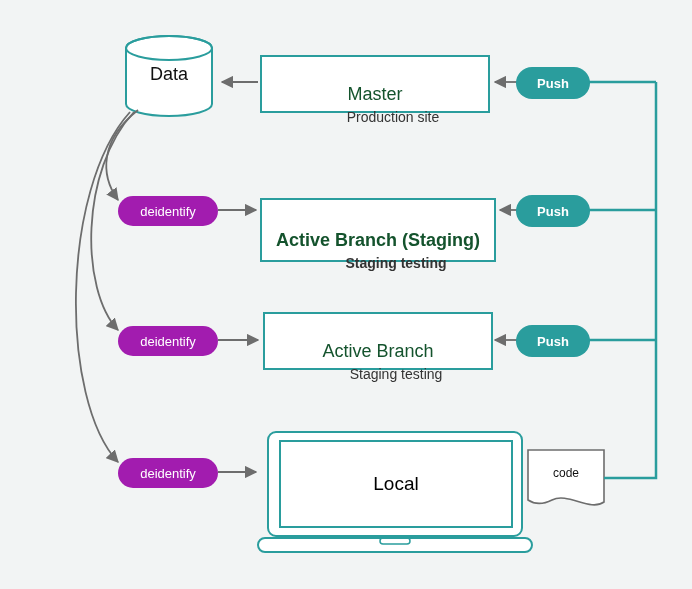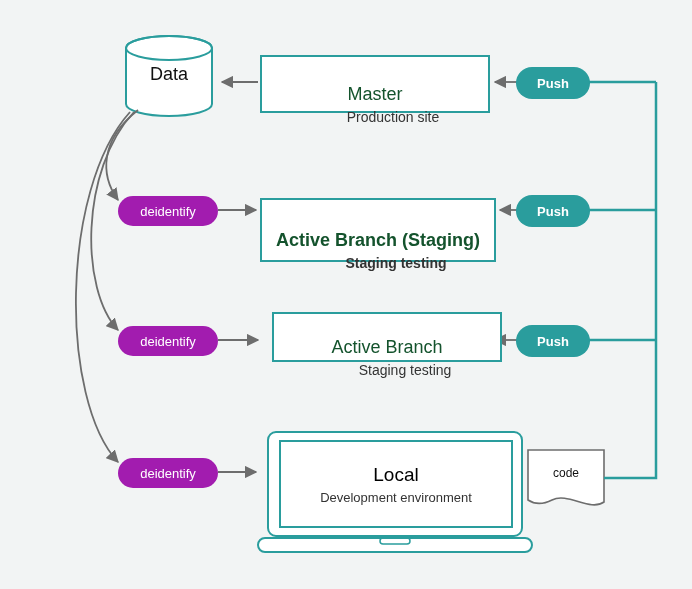--- a/index.html
+++ b/index.html
@@ -117,28 +117,27 @@
   <div class="box" style="left:260px; top:55px; width:230px; height:58px;">
     <div class="title">Master</div>
     <div class="sub">Production site</div>
   </div>
 
   <div class="box" style="left:260px; top:198px; width:236px; height:64px;font-weight:bold;">
     <div class="title">Active Branch (Staging)</div>
     <div class="sub">Staging testing</div>
   </div>
 
-  <div class="box" style="left:272px; top:312px; width:230px; height:50px;text-align:right;">
+  <div class="box" style="left:263px; top:312px; width:230px; height:58px;text-align:right;">
     <div class="title">Active Branch</div>
     <div class="sub">Staging testing</div>
   </div>
 
   <div class="laptop-screen-inner">
     <div class="title">Local</div>
-    <div class="sub">Development environment</div>
   </div>
 
   <div class="pill push" style="left:516px; top:67px; width:74px; height:32px;">Push</div>
   <div class="pill push" style="left:516px; top:195px; width:74px; height:32px;">Push</div>
   <div class="pill push" style="left:516px; top:325px; width:74px; height:32px;">Push</div>
 
   <div class="pill deid" style="left:118px; top:196px; width:100px; height:30px;">deidentify</div>
   <div class="pill deid" style="left:118px; top:326px; width:100px; height:30px;">deidentify</div>
   <div class="pill deid" style="left:118px; top:458px; width:100px; height:30px;">deidentify</div>
 

